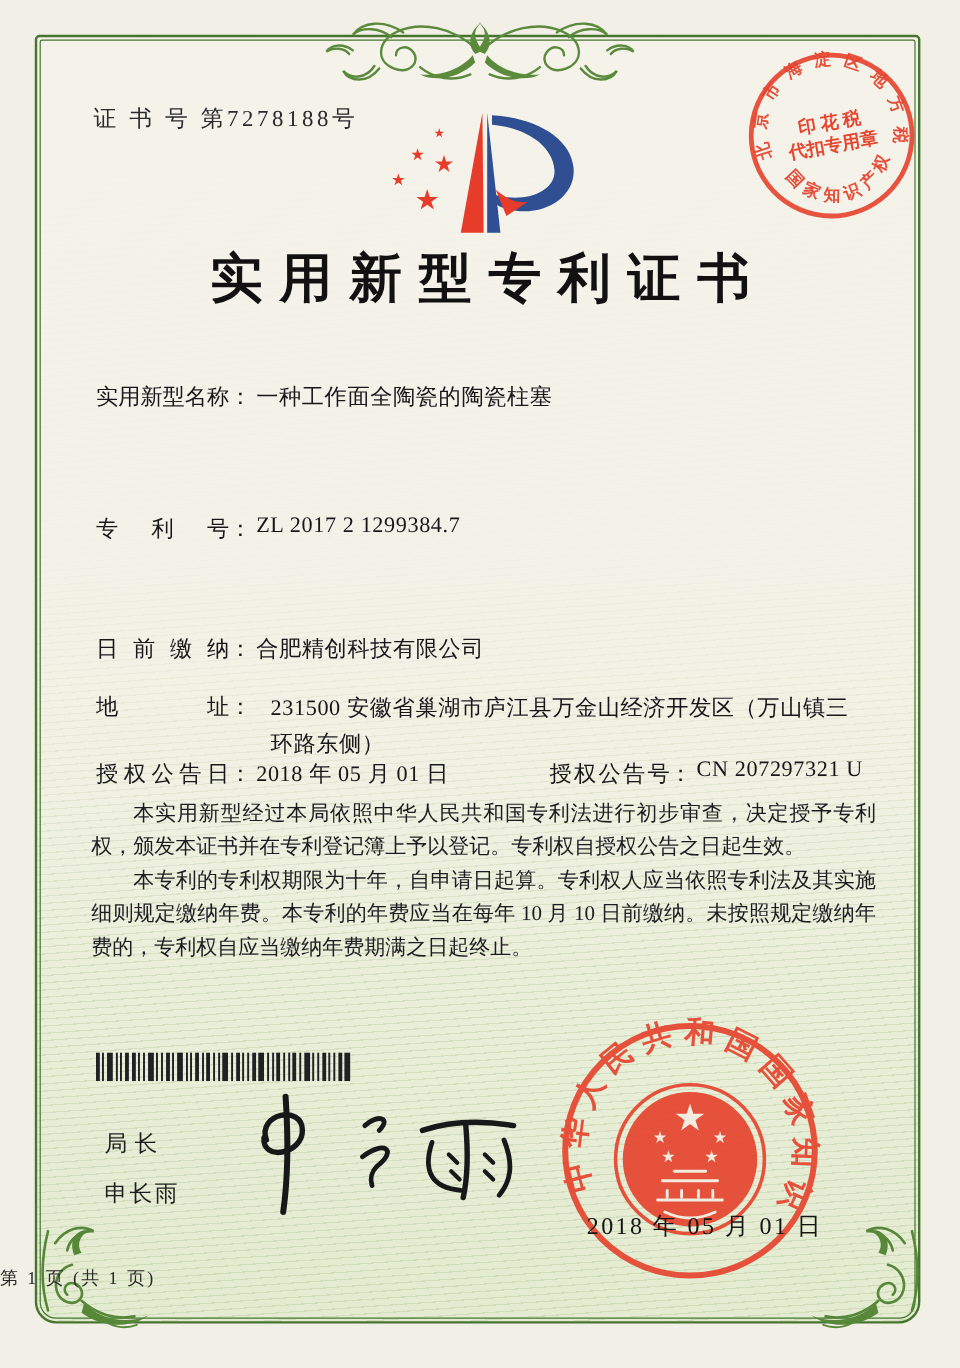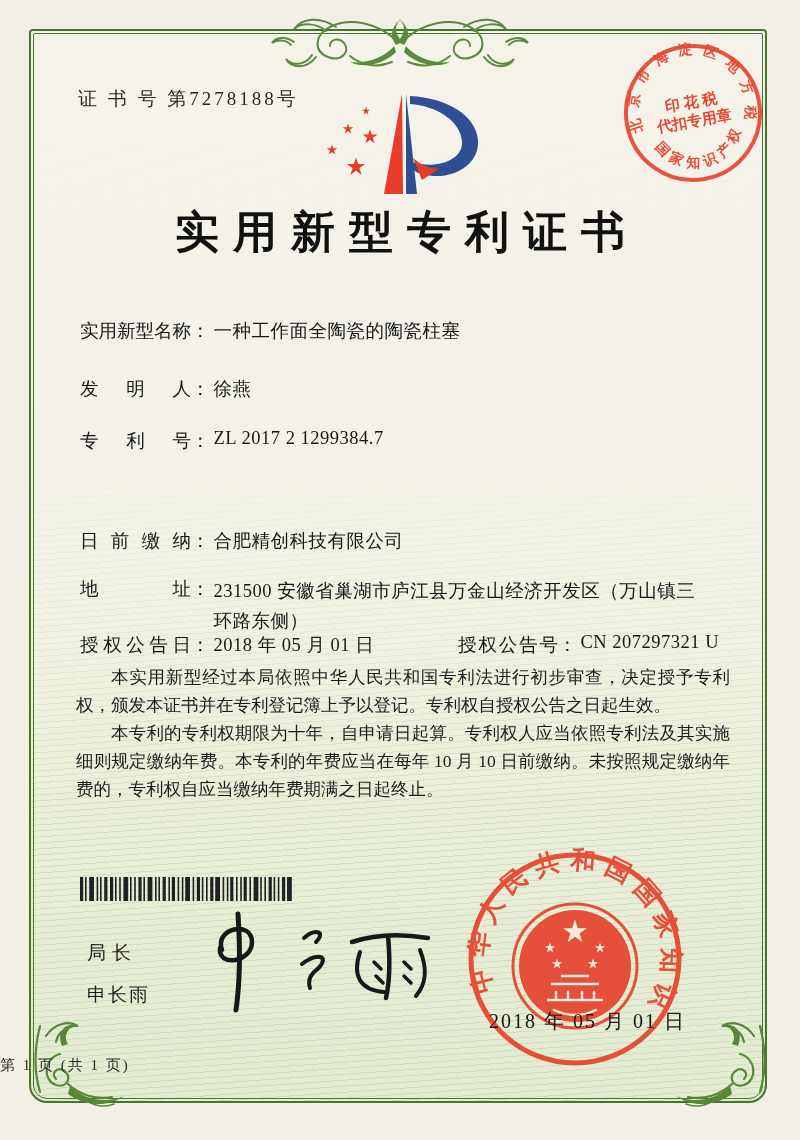--- a/index.html
+++ b/index.html
@@ -33,21 +33,21 @@
   .title{
     left:0;right:0;top:203px;text-align:center;
     font-size:44px;font-weight:bold;letter-spacing:14px;
     padding-left:14px;color:#111;
   }
   
   .field-row{left:80px;width:656px;font-size:18.5px;color:#17171a;}
   .field-label{display:inline-block;width:111px;text-align:justify;text-align-last:justify;vertical-align:top;}
   .field-colon{display:inline-block;vertical-align:top;margin-right:4px;}
   .field-value{display:inline-block;vertical-align:top;letter-spacing:0.5px;}
-  .field-value.wrap{width:486px;line-height:30px;}
+  .field-value.wrap{width:486px;line-height:30px;margin-left:12px;}
   .grant-no{position:absolute;left:378px;top:0;}
   
   .body-text{left:76px;width:654px;top:663px;font-size:17.5px;line-height:28px;text-align:justify;color:#1c1c20;}
   .body-text p{margin:0;text-indent:2em;}
   .barcode{left:80px;top:877px;}
   .director-title{left:87px;top:940px;font-size:19px;letter-spacing:6px;}
   .director-name{left:87px;top:982px;font-size:19px;letter-spacing:2px;}
   .signature{left:188px;top:908px;}
   .seal{left:458px;top:842px;}
   .seal-date{left:489px;top:1008px;font-size:20px;letter-spacing:2px;color:#151515;z-index:5;}
@@ -140,23 +140,20 @@
     <use href="#star" transform="translate(30,41) scale(0.55)" fill="#e73c2a"></use>
     <use href="#star" transform="translate(52,49) scale(0.78)" fill="#e73c2a"></use>
     <use href="#star" transform="translate(14,62) scale(0.55)" fill="#e73c2a"></use>
     <use href="#star" transform="translate(38,79) scale(0.95)" fill="#e73c2a"></use>
   </svg>
 
   <div class="abs title">实用新型专利证书</div>
 
   <div class="abs field-row" style="top:318px">
     <span class="field-label">实用新型名称</span><span class="field-colon">：</span><span class="field-value">一种工作面全陶瓷的陶瓷柱塞</span>
-  </div>
-  <div class="abs field-row" style="top:376px">
-    <span class="field-label">发明人</span><span class="field-colon">：</span><span class="field-value">徐燕</span>
   </div>
   <div class="abs field-row" style="top:428px">
     <span class="field-label">专利号</span><span class="field-colon">：</span><span class="field-value">ZL 2017 2 1299384.7</span>
   </div>
   <div class="abs field-row" style="top:528px">
     <span class="field-label">日前缴纳</span><span class="field-colon">：</span><span class="field-value">合肥精创科技有限公司</span>
   </div>
   <div class="abs field-row" style="top:576px">
     <span class="field-label">地址</span><span class="field-colon">：</span><span class="field-value wrap">231500 安徽省巢湖市庐江县万金山经济开发区（万山镇三环路东侧）</span>
   </div>

